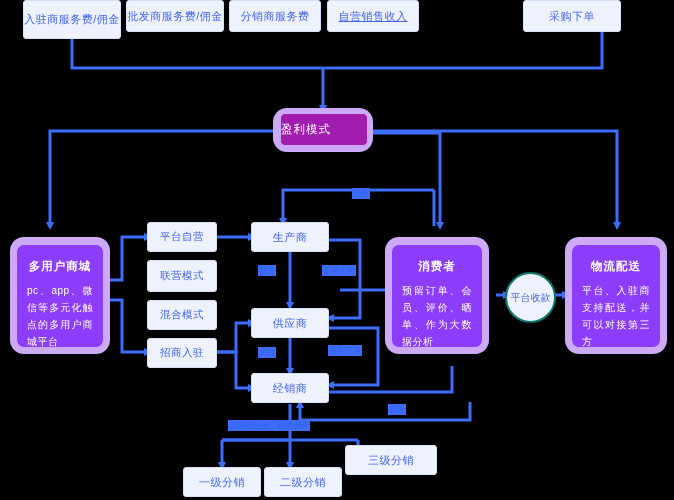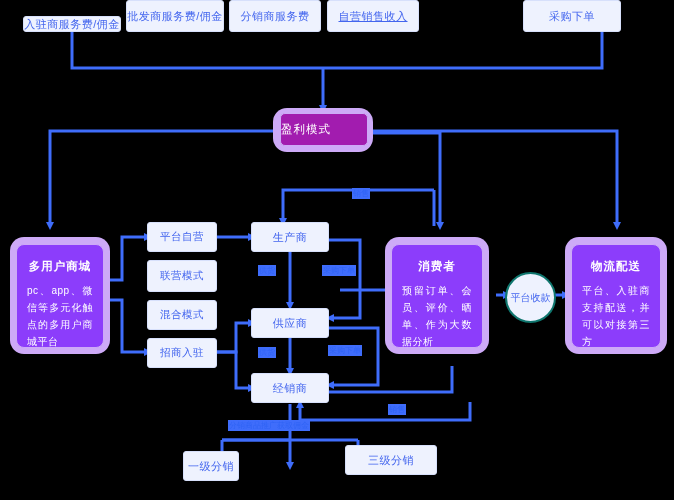--- a/index.html
+++ b/index.html
@@ -90,21 +90,21 @@
       <path d="M222,440 L222,466" marker-end="url(#ah)"></path>
       <path d="M358,440 L358,466" marker-end="url(#ah)"></path>
       <path d="M222,440 L358,440"></path>
       <path d="M222,440 L290,440"></path>
 
       <path d="M300,420 L470,420 L470,402"></path>
       <path d="M300,420 L300,404" marker-end="url(#ah)"></path>
     </g>
   </svg>
 
-  <div class="node pale" style="left:23px;top:16px;width:98px;height:16px;">
+  <div class="node pale" style="left:23px;top:0px;width:98px;height:39px;">
     <span>入驻商服务费/佣金</span>
   </div>
   <div class="node pale" style="left:126px;top:0px;width:98px;height:32px;">
     <span>批发商服务费/佣金</span>
   </div>
   <div class="node pale" style="left:229px;top:0px;width:92px;height:32px;">
     <span>分销商服务费</span>
   </div>
   <div class="node pale" style="left:327px;top:0px;width:92px;height:32px;text-decoration:underline;">
     <span>自营销售收入</span>
@@ -156,22 +156,25 @@
   <div class="circle" style="left:505px;top:272px;width:47px;height:47px;">
     <span>平台收款</span>
   </div>
 
   <div class="purple-wrap" style="left:565px;top:237px;width:102px;height:117px;"></div>
   <div class="purple" style="left:571px;top:244px;width:90px;height:104px;">
     <span class="ttl">物流配送</span>
     <span class="desc">平台、入驻商支持配送，并可以对接第三方</span>
   </div>
 
-  <div class="node pale" style="left:183px;top:451px;width:56px;height:30px;">
+  <div class="node pale" style="left:183px;top:467px;width:78px;height:30px;">
     <span>一级分销</span>
+  </div>
+  <div class="node pale" style="left:264px;top:467px;width:78px;height:30px;">
+    <span>二级分销</span>
   </div>
   <div class="node pale" style="left:345px;top:445px;width:92px;height:30px;">
     <span>三级分销</span>
   </div>
 
   <div class="elabel" style="left:352px;top:188px;">
     <span>销售</span>
   </div>
   <div class="elabel" style="left:258px;top:265px;">
     <span>供货</span>

